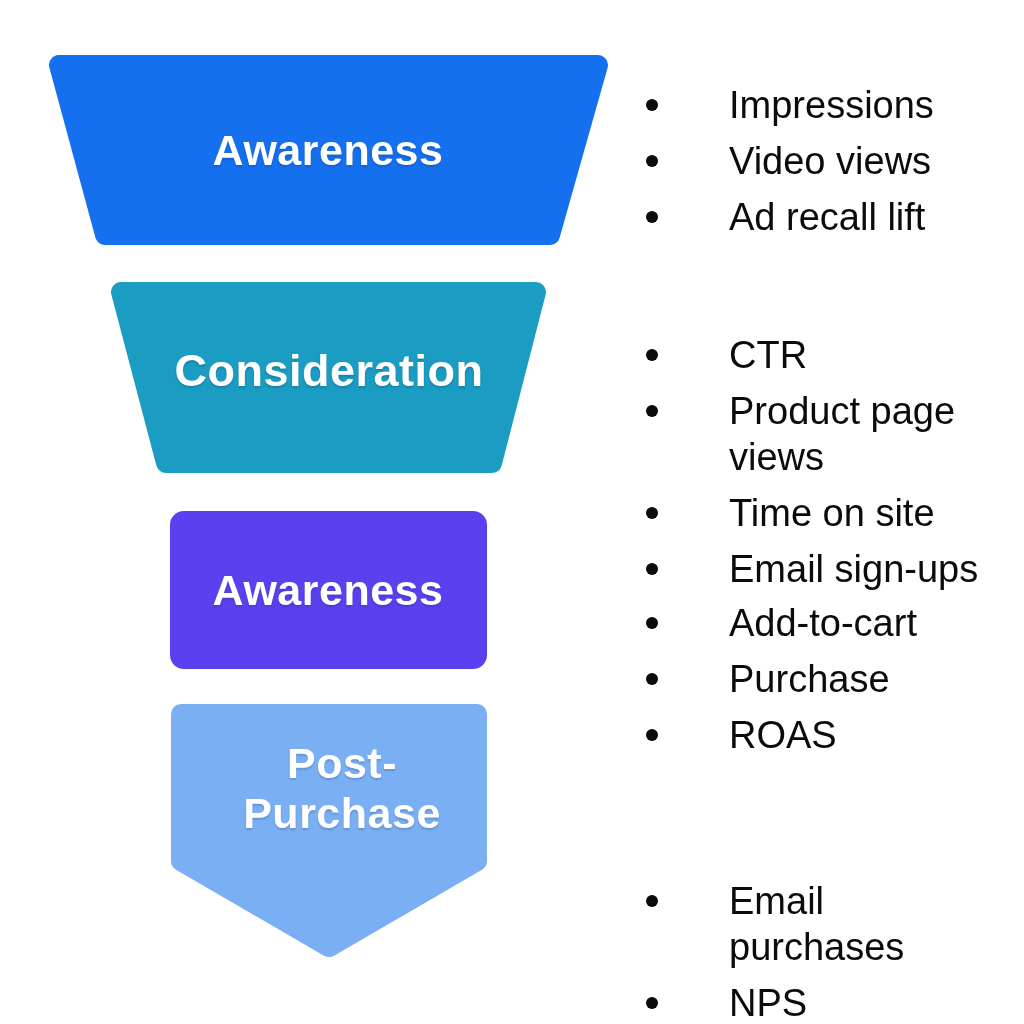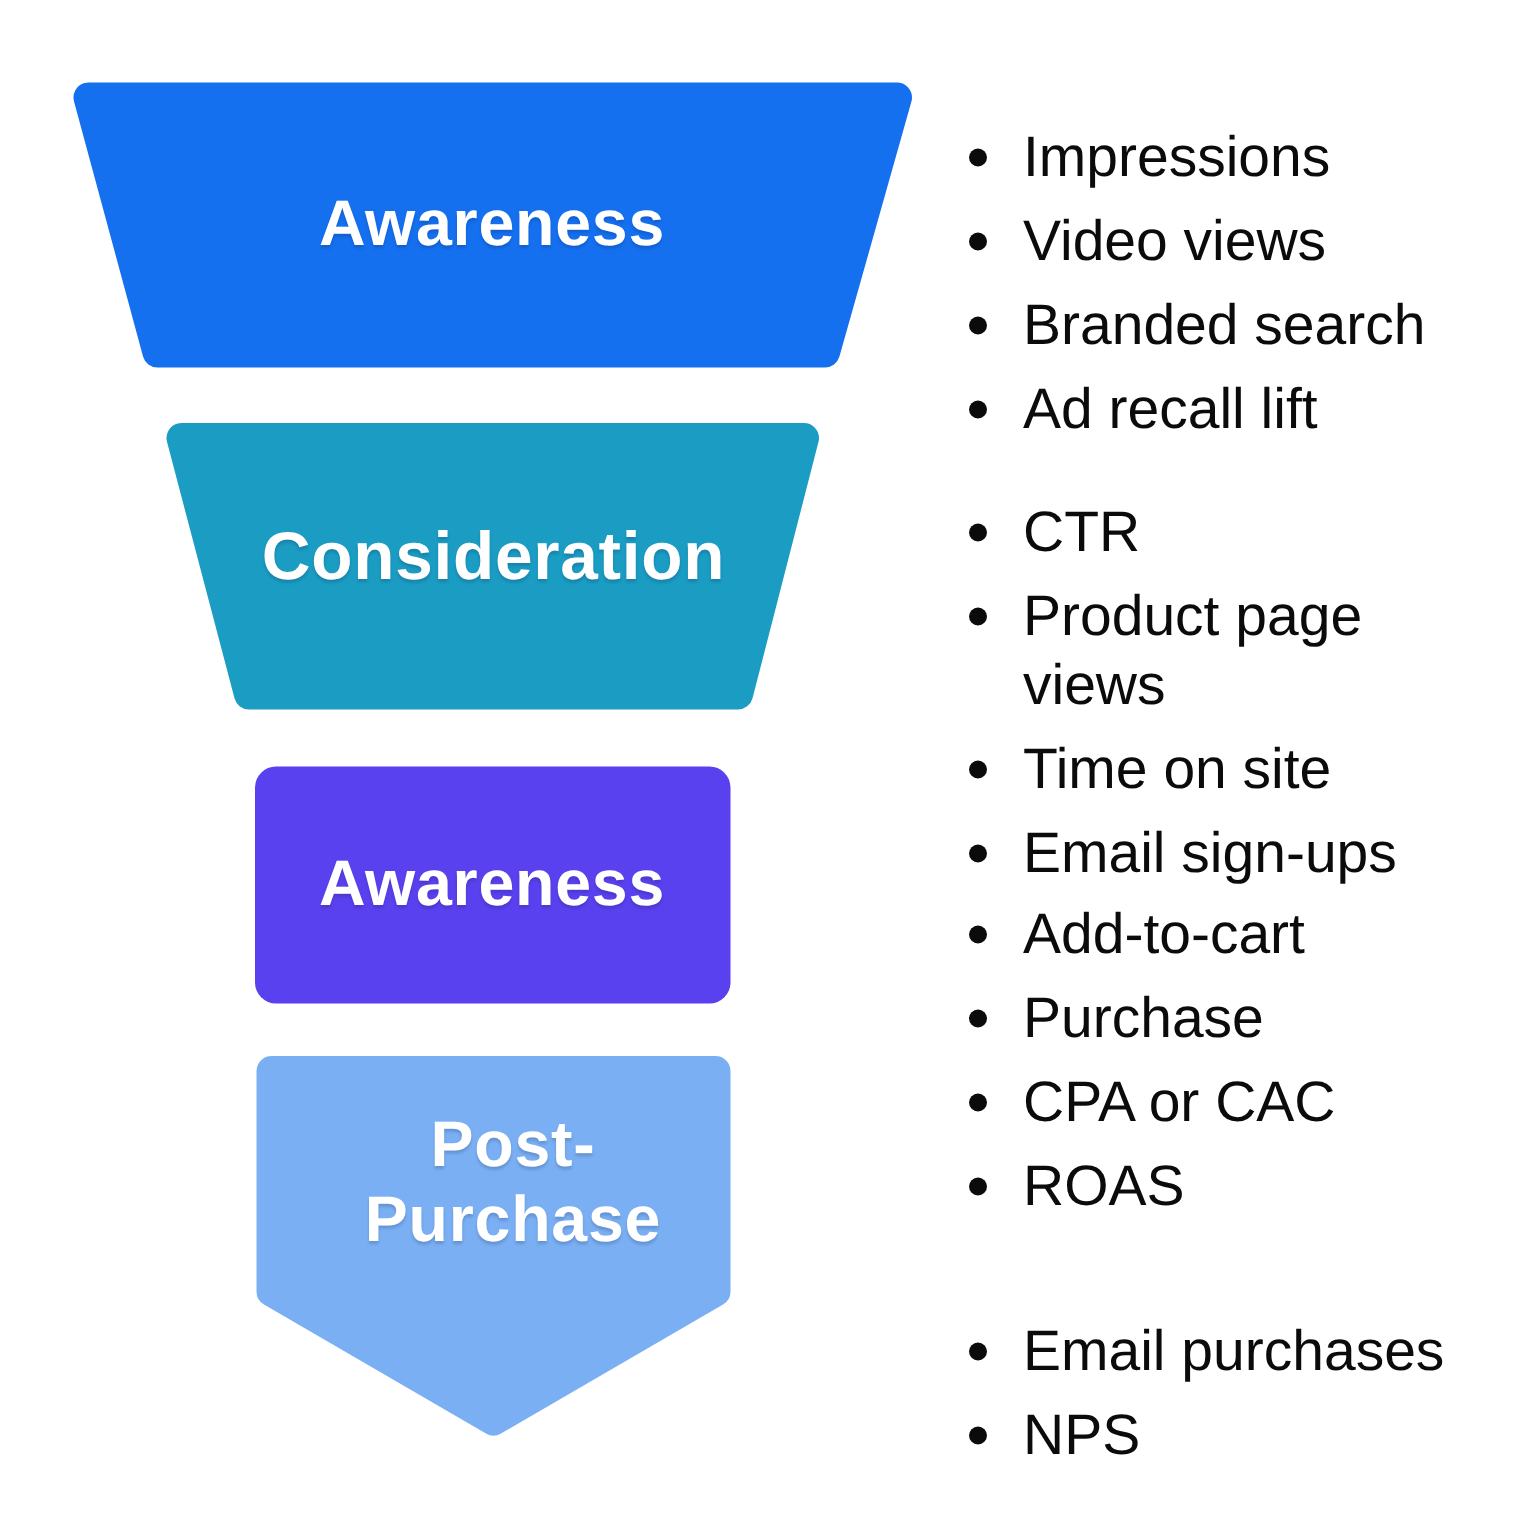--- a/index.html
+++ b/index.html
@@ -67,20 +67,21 @@
     height: 12px;
     margin-top: 17px;
     margin-right: 24px;
     border-radius: 50%;
     background: #0b0b0b;
   }
   .metric-text {
     font-size: 38px;
     line-height: 46px;
     color: #0b0b0b;
+    margin-left: 47px;
   }
 </style>
 </head>
 <body>
 
 <div id="canvas">
 
   <svg id="funnel-svg" viewBox="0 0 1024 1024">
     <polygon class="stage-shape" points="59,65 598,65 550,235 105,235" style="color: rgb(21, 112, 240);"></polygon>
     <polygon class="stage-shape" points="121,292 536,292 492,463 166,463" style="color: rgb(27, 156, 195);"></polygon>
@@ -100,24 +101,20 @@
   </div>
 
   <div class="metric-group" id="group-awareness">
     <div class="metric-item">
       <span class="bullet-dot"></span>
       <span class="metric-text">Impressions</span>
     </div>
     <div class="metric-item">
       <span class="bullet-dot"></span>
       <span class="metric-text">Video views</span>
-    </div>
-    <div class="metric-item">
-      <span class="bullet-dot"></span>
-      <span class="metric-text">Branded search</span>
     </div>
     <div class="metric-item">
       <span class="bullet-dot"></span>
       <span class="metric-text">Ad recall lift</span>
     </div>
   </div>
 
   <div class="metric-group" id="group-consideration">
     <div class="metric-item">
       <span class="bullet-dot"></span>
@@ -141,24 +138,20 @@
     <div class="metric-item">
       <span class="bullet-dot"></span>
       <span class="metric-text">Add-to-cart</span>
     </div>
     <div class="metric-item">
       <span class="bullet-dot"></span>
       <span class="metric-text">Purchase</span>
     </div>
     <div class="metric-item">
       <span class="bullet-dot"></span>
-      <span class="metric-text">CPA or CAC</span>
-    </div>
-    <div class="metric-item">
-      <span class="bullet-dot"></span>
       <span class="metric-text">ROAS</span>
     </div>
   </div>
 
   <div class="metric-group" id="group-postpurchase">
     <div class="metric-item">
       <span class="bullet-dot"></span>
       <span class="metric-text">Email purchases</span>
     </div>
     <div class="metric-item">

